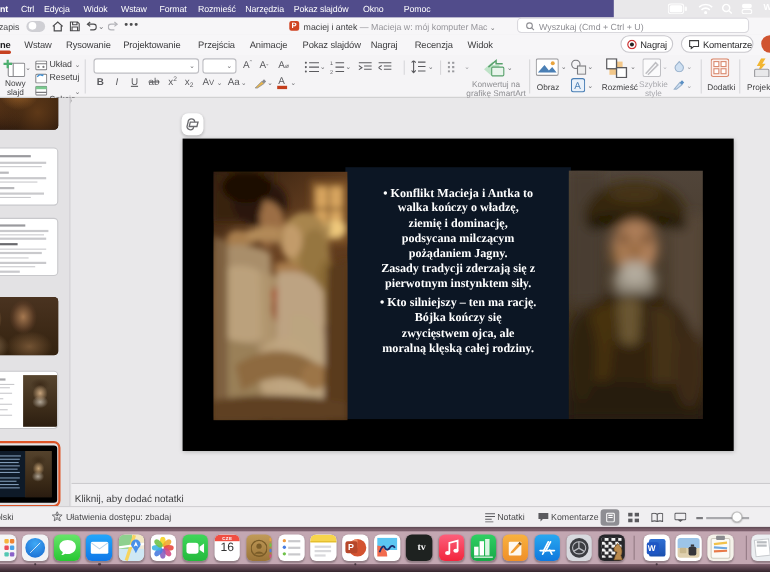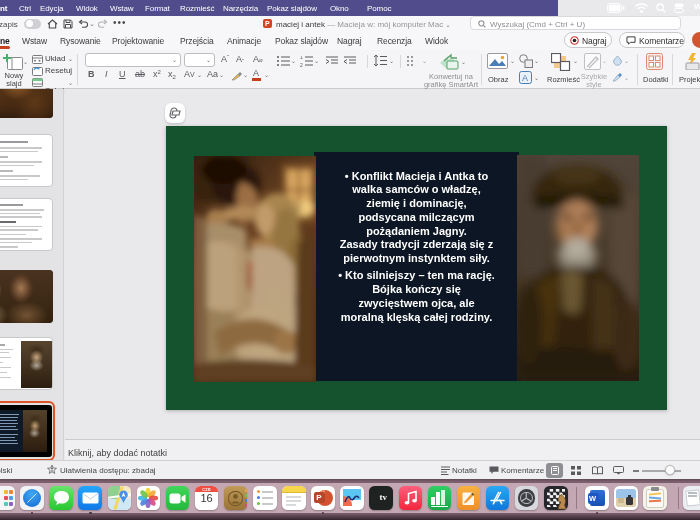--- a/index.html
+++ b/index.html
@@ -385,21 +385,21 @@
 </div>
 
 <div class="abs" id="canvas" style="left:65px;top:89px;width:635px;height:350px;background:#e9e8ea;">
 
   <div class="abs" style="left:100px;top:14px;width:20px;height:20px;background:#fff;border-radius:6px;box-shadow:0 1px 2.5px rgba(0,0,0,0.18);"></div>
   <svg class="abs" style="left:104px;top:18px" width="12" height="12" viewBox="0 0 12 12">
     <path d="M2 4 A3 3 0 0 1 8 4 L7 8 A3 3 0 0 1 1 8 Z" fill="none" stroke="#6a6a6e" stroke-width="1.2"></path>
     <path d="M4 4 L11 4 L10 8 L3 8 Z" fill="#fff" stroke="#6a6a6e" stroke-width="1.2"></path>
   </svg>
 
-  <div class="abs" id="slide" style="left:101px;top:37px;width:501px;height:284px;background:#14532d;box-shadow:0 1px 4px rgba(0,0,0,0.25);overflow:hidden;">
+  <div class="abs" id="slide" style="left:101px;top:37px;width:501px;height:284px;background:#000000;box-shadow:0 1px 4px rgba(0,0,0,0.25);overflow:hidden;font-family:Liberation Serif, serif;">
 
     <div class="abs" style="left:148px;top:26px;width:205px;height:229px;background:#0c1624;"></div>
 
     <svg class="abs" style="left:28px;top:30px" width="122" height="226" viewBox="0 0 122 226">
       <defs>
         <filter id="b1" x="-30%" y="-30%" width="160%" height="160%">
             <feGaussianBlur stdDeviation="3"></feGaussianBlur>
           </filter>
         <linearGradient id="cg" x1="0" y1="0" x2="0.4" y2="1">
           <stop offset="0" stop-color="#2e1c0d"></stop>
@@ -493,21 +493,21 @@
         <path d="M74 124 Q90 120 98 136 L100 200 Q86 210 76 196 Z" fill="#453114"></path>
         <path d="M0 190 L122 196 L122 226 L0 226 Z" fill="#261a0b"></path>
 
         <ellipse cx="12" cy="170" rx="14" ry="40" fill="#2e2010"></ellipse>
         <ellipse cx="110" cy="180" rx="14" ry="36" fill="#3c2b14"></ellipse>
       </g>
     </svg>
 
     <div class="abs" style="left:150px;top:43.5px;width:201px;color:#fff;font-size:11px;line-height:13.75px;font-weight:bold;text-align:center;">
       <div>• Konflikt Macieja i Antka to</div>
-      <div>walka samców o władzę,</div>
+      <div>walka kończy o władzę,</div>
       <div>ziemię i dominację,</div>
       <div>podsycana milczącym</div>
       <div>pożądaniem Jagny.</div>
       <div>Zasady tradycji zderzają się z</div>
       <div>pierwotnym instynktem siły.</div>
       <div style="margin-top:3.5px">• Kto silniejszy – ten ma rację.</div>
       <div>Bójka kończy się</div>
       <div>zwycięstwem ojca, ale</div>
       <div>moralną klęską całej rodziny.</div>
     </div>

